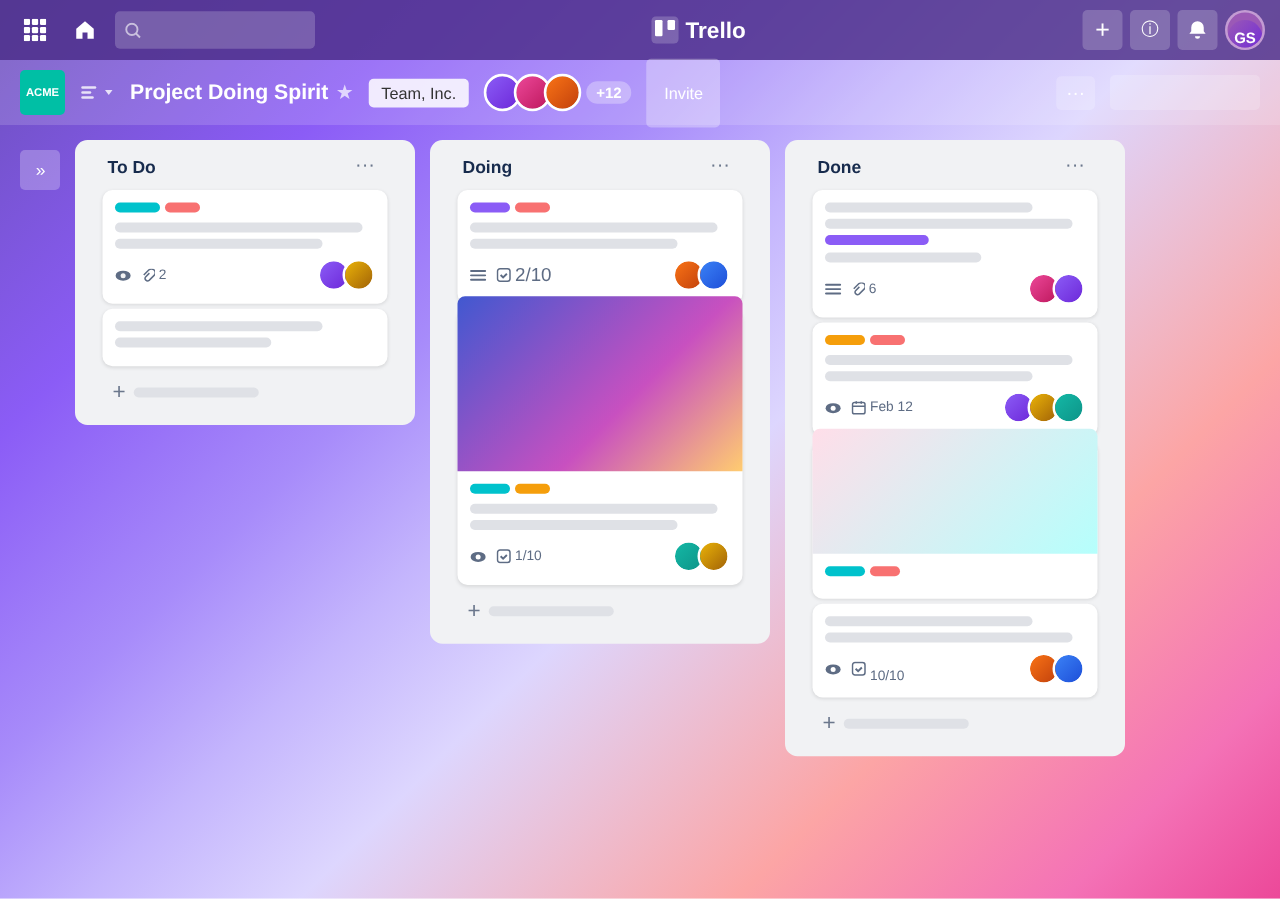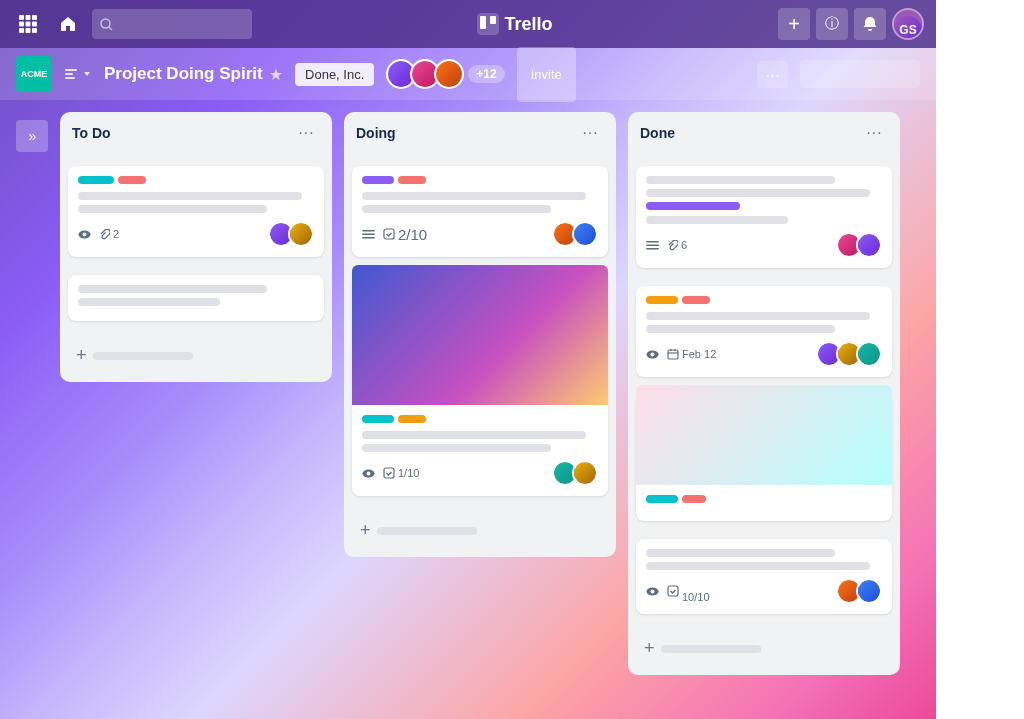--- a/index.html
+++ b/index.html
@@ -1,20 +1,20 @@
 <!DOCTYPE html>
 <html><head>
   <meta charset="utf-8">
   <style>
     * { box-sizing: border-box; margin: 0; padding: 0; }
     body { font-family: -apple-system, BlinkMacSystemFont, 'Segoe UI', sans-serif; width: 1024px; height: 719px; overflow: hidden; }
 
     
     .app-container {
-      width: 936px;
+      width: 1024px;
       height: 719px;
       display: flex;
       flex-direction: column;
       background: linear-gradient(135deg, #6B4FBB 0%, #8B5CF6 20%, #A78BFA 35%, #C4B5FD 45%, #DDD6FE 55%, #FCA5A5 75%, #F472B6 90%, #EC4899 100%);
     }
 
     
     .top-nav {
       height: 48px;
       background: rgba(80, 50, 140, 0.85);
@@ -167,25 +167,25 @@
       display: flex; align-items: center; justify-content: center;
       color: white; cursor: pointer; font-size: 14px;
       margin-top: 8px; flex-shrink: 0;
     }
 
     
     .list-col {
       width: 272px;
       background: #F1F2F4;
       border-radius: 10px;
-      padding: 10px 8px;
+      padding: 10px 22px;
       flex-shrink: 0;
       display: flex;
       flex-direction: column;
-      gap: 18px;
+      gap: 4px;
       max-height: calc(719px - 48px - 52px - 24px);
       overflow-y: auto;
     }
     .list-header {
       display: flex; align-items: center; justify-content: space-between;
       padding: 0 4px 4px;
     }
     .list-title {
       font-size: 14px; font-weight: 700; color: #172B4D;
     }
@@ -333,21 +333,21 @@
         <rect x="1" y="10" width="10" height="2" rx="1"></rect>
       </svg>
       <svg width="10" height="10" viewBox="0 0 10 10" fill="rgba(255,255,255,0.8)">
         <path d="M2 3l3 4 3-4z"></path>
       </svg>
     </div>
     <div class="board-name-area">
       <span class="board-name">Project Doing Spirit</span>
       <span class="board-star">★</span>
     </div>
-    <div class="board-team-btn">Done, Inc.</div>
+    <div class="board-team-btn">Team, Inc.</div>
     <div class="board-members">
       <div class="member-avatar">
         <div style="width:100%;height:100%;background:linear-gradient(135deg,#8B5CF6,#6D28D9);border-radius:50%;"></div>
       </div>
       <div class="member-avatar">
         <div style="width:100%;height:100%;background:linear-gradient(135deg,#EC4899,#BE185D);border-radius:50%;"></div>
       </div>
       <div class="member-avatar">
         <div style="width:100%;height:100%;background:linear-gradient(135deg,#F97316,#C2410C);border-radius:50%;"></div>
       </div>

